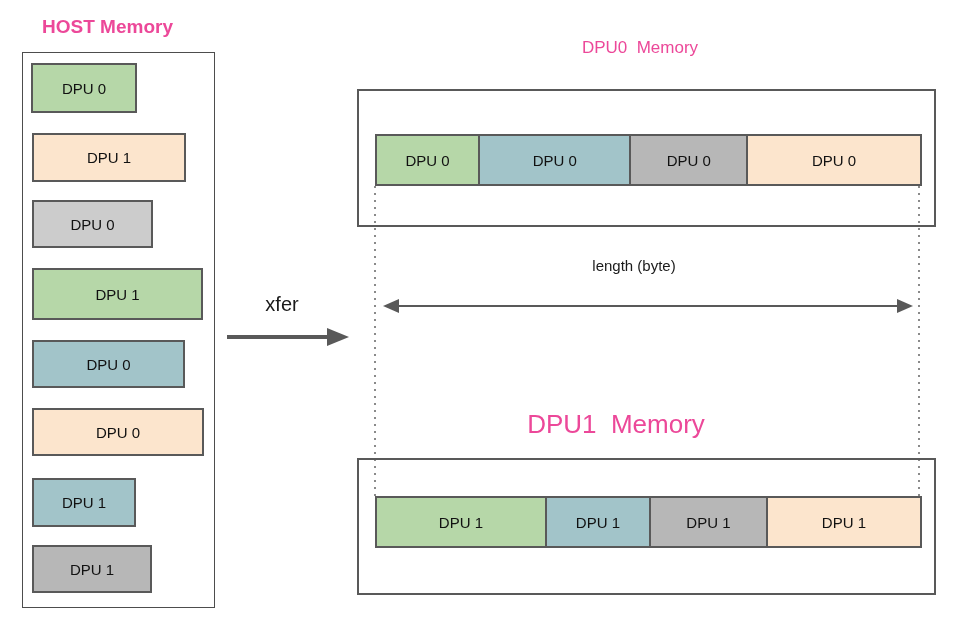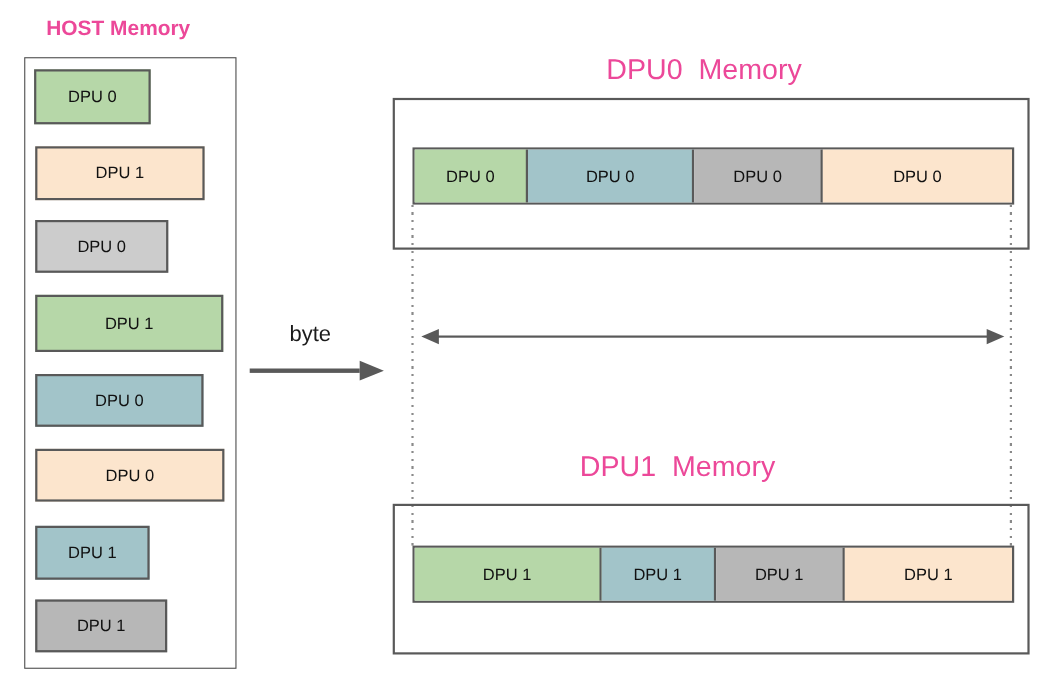--- a/index.html
+++ b/index.html
@@ -2,21 +2,21 @@
 <html><head>
 <meta charset="utf-8">
 <style>
   html,body{margin:0;padding:0;background:#ffffff;}
   .canvas{
     position:relative;width:960px;height:633px;background:#ffffff;overflow:hidden;
     font-family:"Liberation Sans",sans-serif;color:#111111;
   }
   .title{position:absolute;text-align:center;white-space:pre;color:#ec4899;}
   .host-title{left:40px;top:16px;width:135px;font-size:19px;font-weight:600;}
-  .dpu0-title{left:490px;top:48px;width:300px;font-size:26px;}
+  .dpu0-title{left:490px;top:38px;width:300px;font-size:17px;}
   .dpu1-title{left:466px;top:409px;width:300px;font-size:26px;}
   .xfer-label{position:absolute;left:252px;top:293px;width:60px;text-align:center;font-size:20px;color:#1b1b1b;}
   .len-label{position:absolute;left:534px;top:257px;width:200px;text-align:center;font-size:15px;color:#1b1b1b;}
 
   .box{position:absolute;border:2px solid #595959;box-sizing:border-box;background:transparent;}
   .host-box{left:22px;top:52px;width:193px;height:556px;border-width:1.5px;border-color:#4d4d4d;}
   .dpu0-box{left:357px;top:89px;width:579px;height:138px;}
   .dpu1-box{left:357px;top:458px;width:579px;height:137px;}
 
   .block{
@@ -81,21 +81,21 @@
         <span>DPU 0</span>
       </div>
       <div class="block" style="left: 32px; top: 478px; width: 104px; height: 49px; background: rgb(162, 196, 201);">
         <span>DPU 1</span>
       </div>
       <div class="block" style="left: 32px; top: 545px; width: 120px; height: 48px; background: rgb(183, 183, 183);">
         <span>DPU 1</span>
       </div>
     </div>
 
-  <div class="xfer-label">byte</div>
+  <div class="xfer-label">xfer</div>
   <div class="xfer-arrow">
     <span class="xfer-line"></span>
     <span class="xfer-head"></span>
   </div>
 
   <div class="title dpu0-title">DPU0  Memory</div>
   <div class="box dpu0-box"></div>
   <div class="bar dpu0-bar" id="dpu0-bar">
       <div class="segment" style="flex-grow: 103; background: rgb(182, 215, 168);">
         <span>DPU 0</span>
@@ -107,20 +107,21 @@
         <span>DPU 0</span>
       </div>
       <div class="segment" style="flex-grow: 175; background: rgb(252, 229, 205);">
         <span>DPU 0</span>
       </div>
     </div>
 
   <div class="dotted dotted-left"></div>
   <div class="dotted dotted-right"></div>
 
+  <div class="len-label">length (byte)</div>
   <div class="len-arrow">
     <span class="len-head-left"></span>
     <span class="len-line"></span>
     <span class="len-head-right"></span>
   </div>
 
   <div class="title dpu1-title">DPU1  Memory</div>
   <div class="box dpu1-box"></div>
   <div class="bar dpu1-bar" id="dpu1-bar">
       <div class="segment" style="flex-grow: 171; background: rgb(182, 215, 168);">

